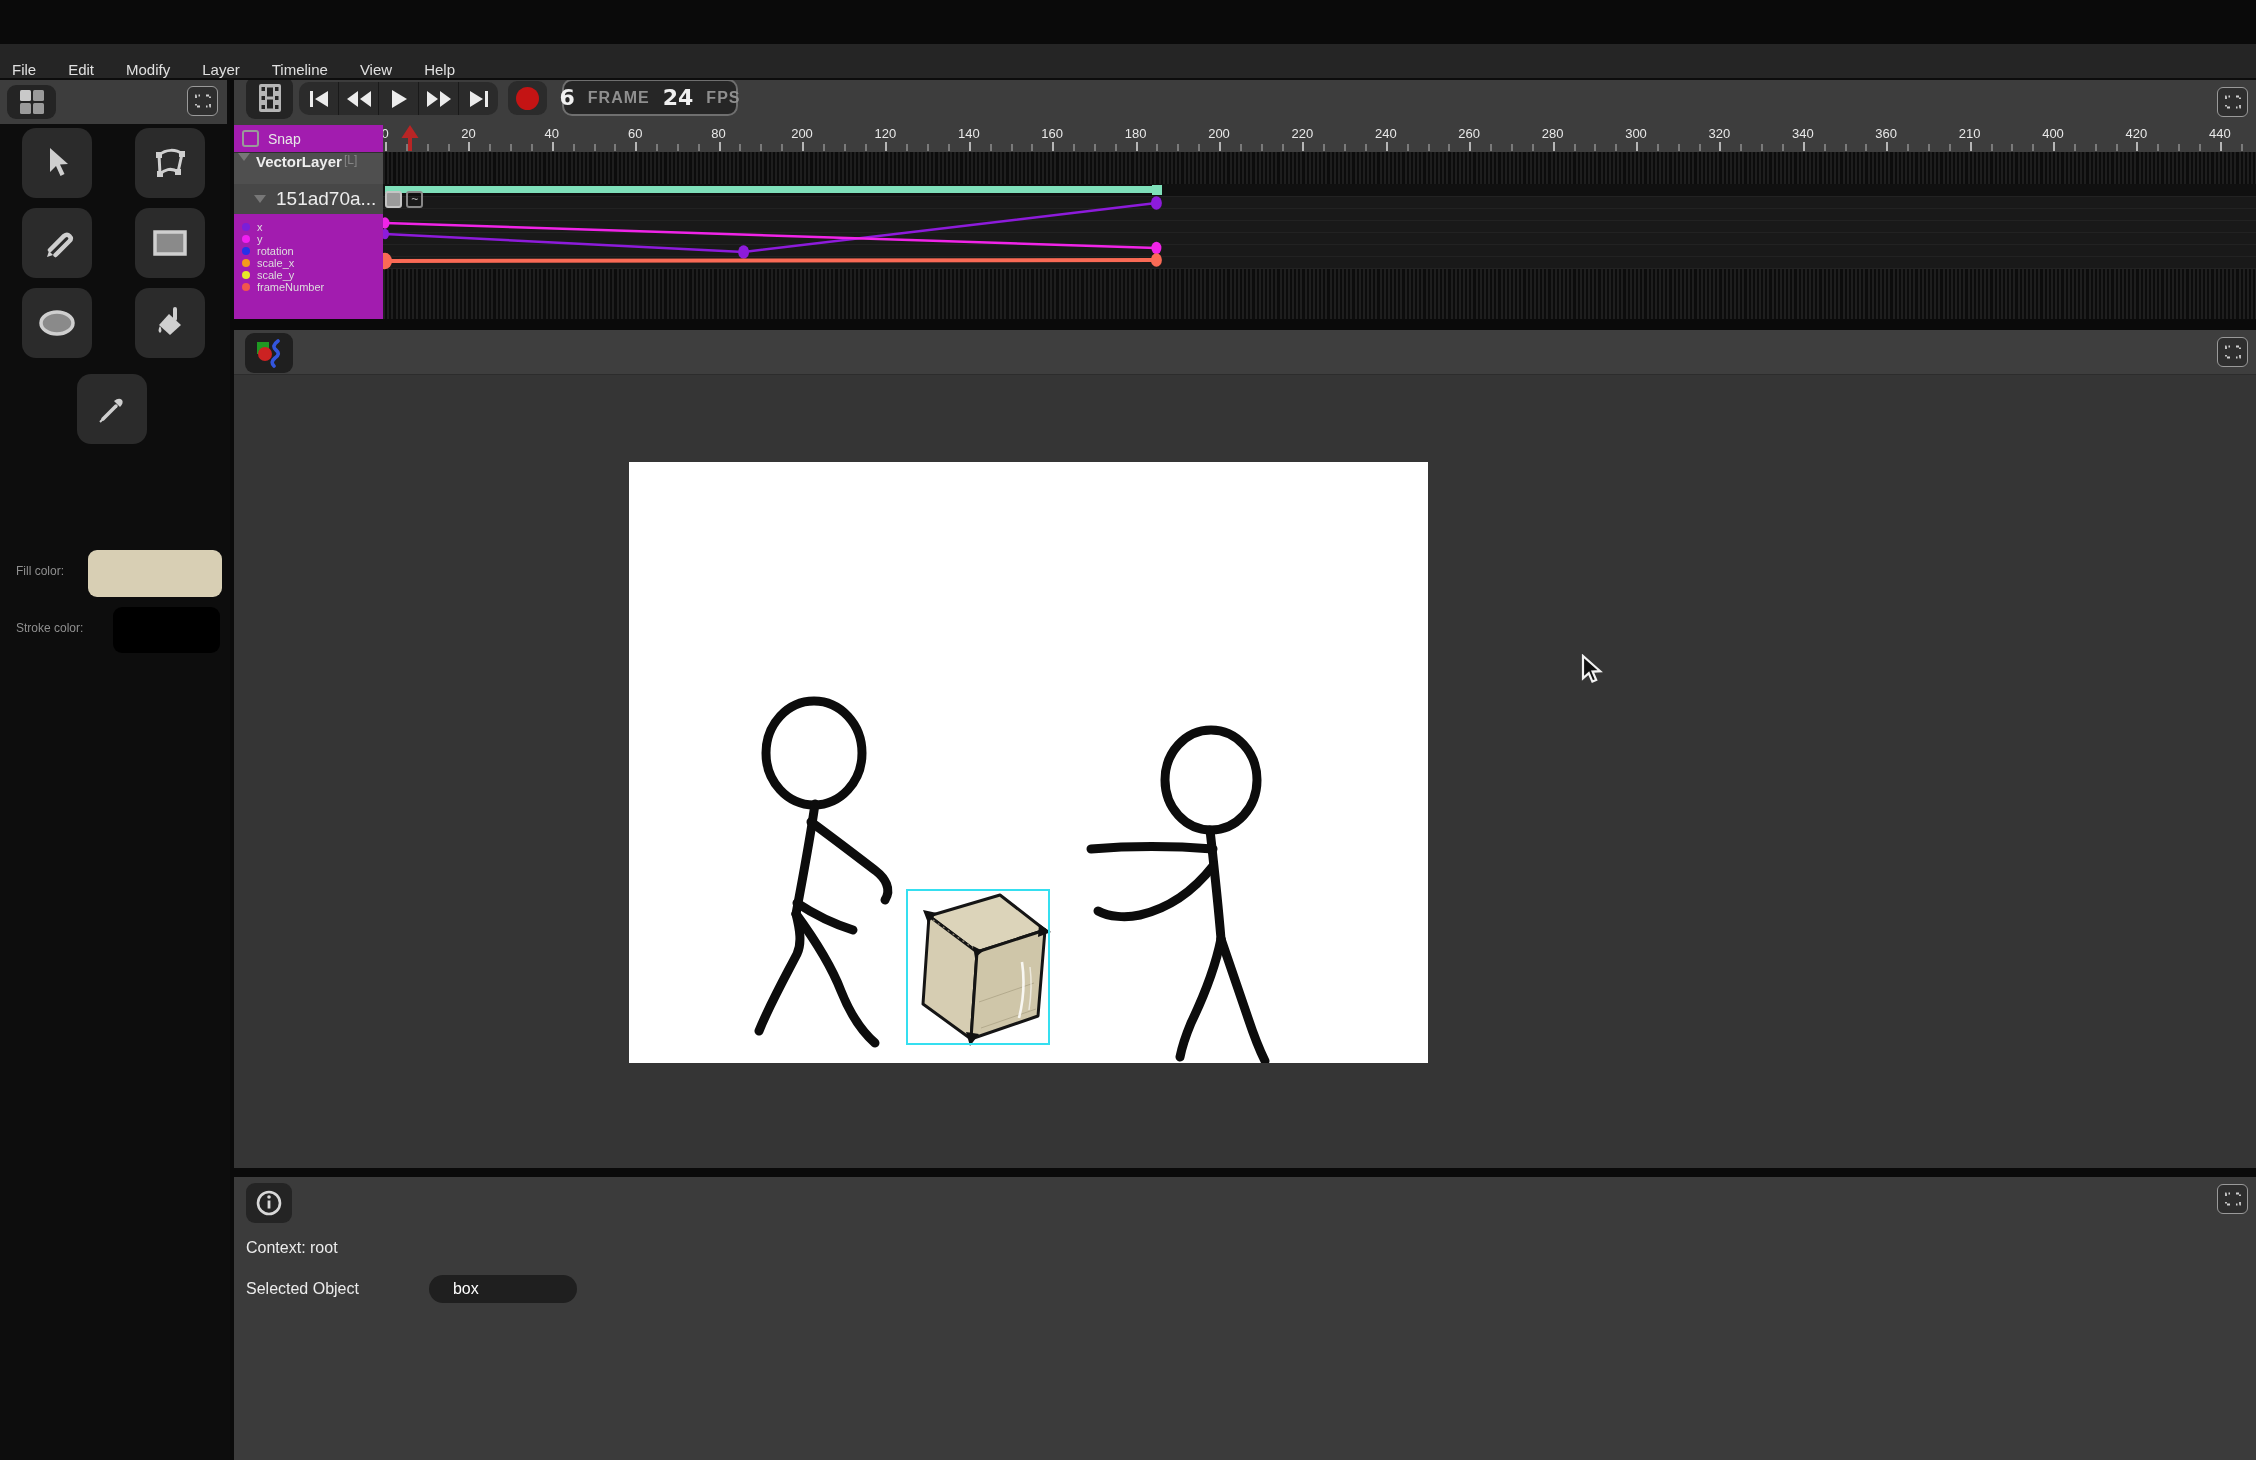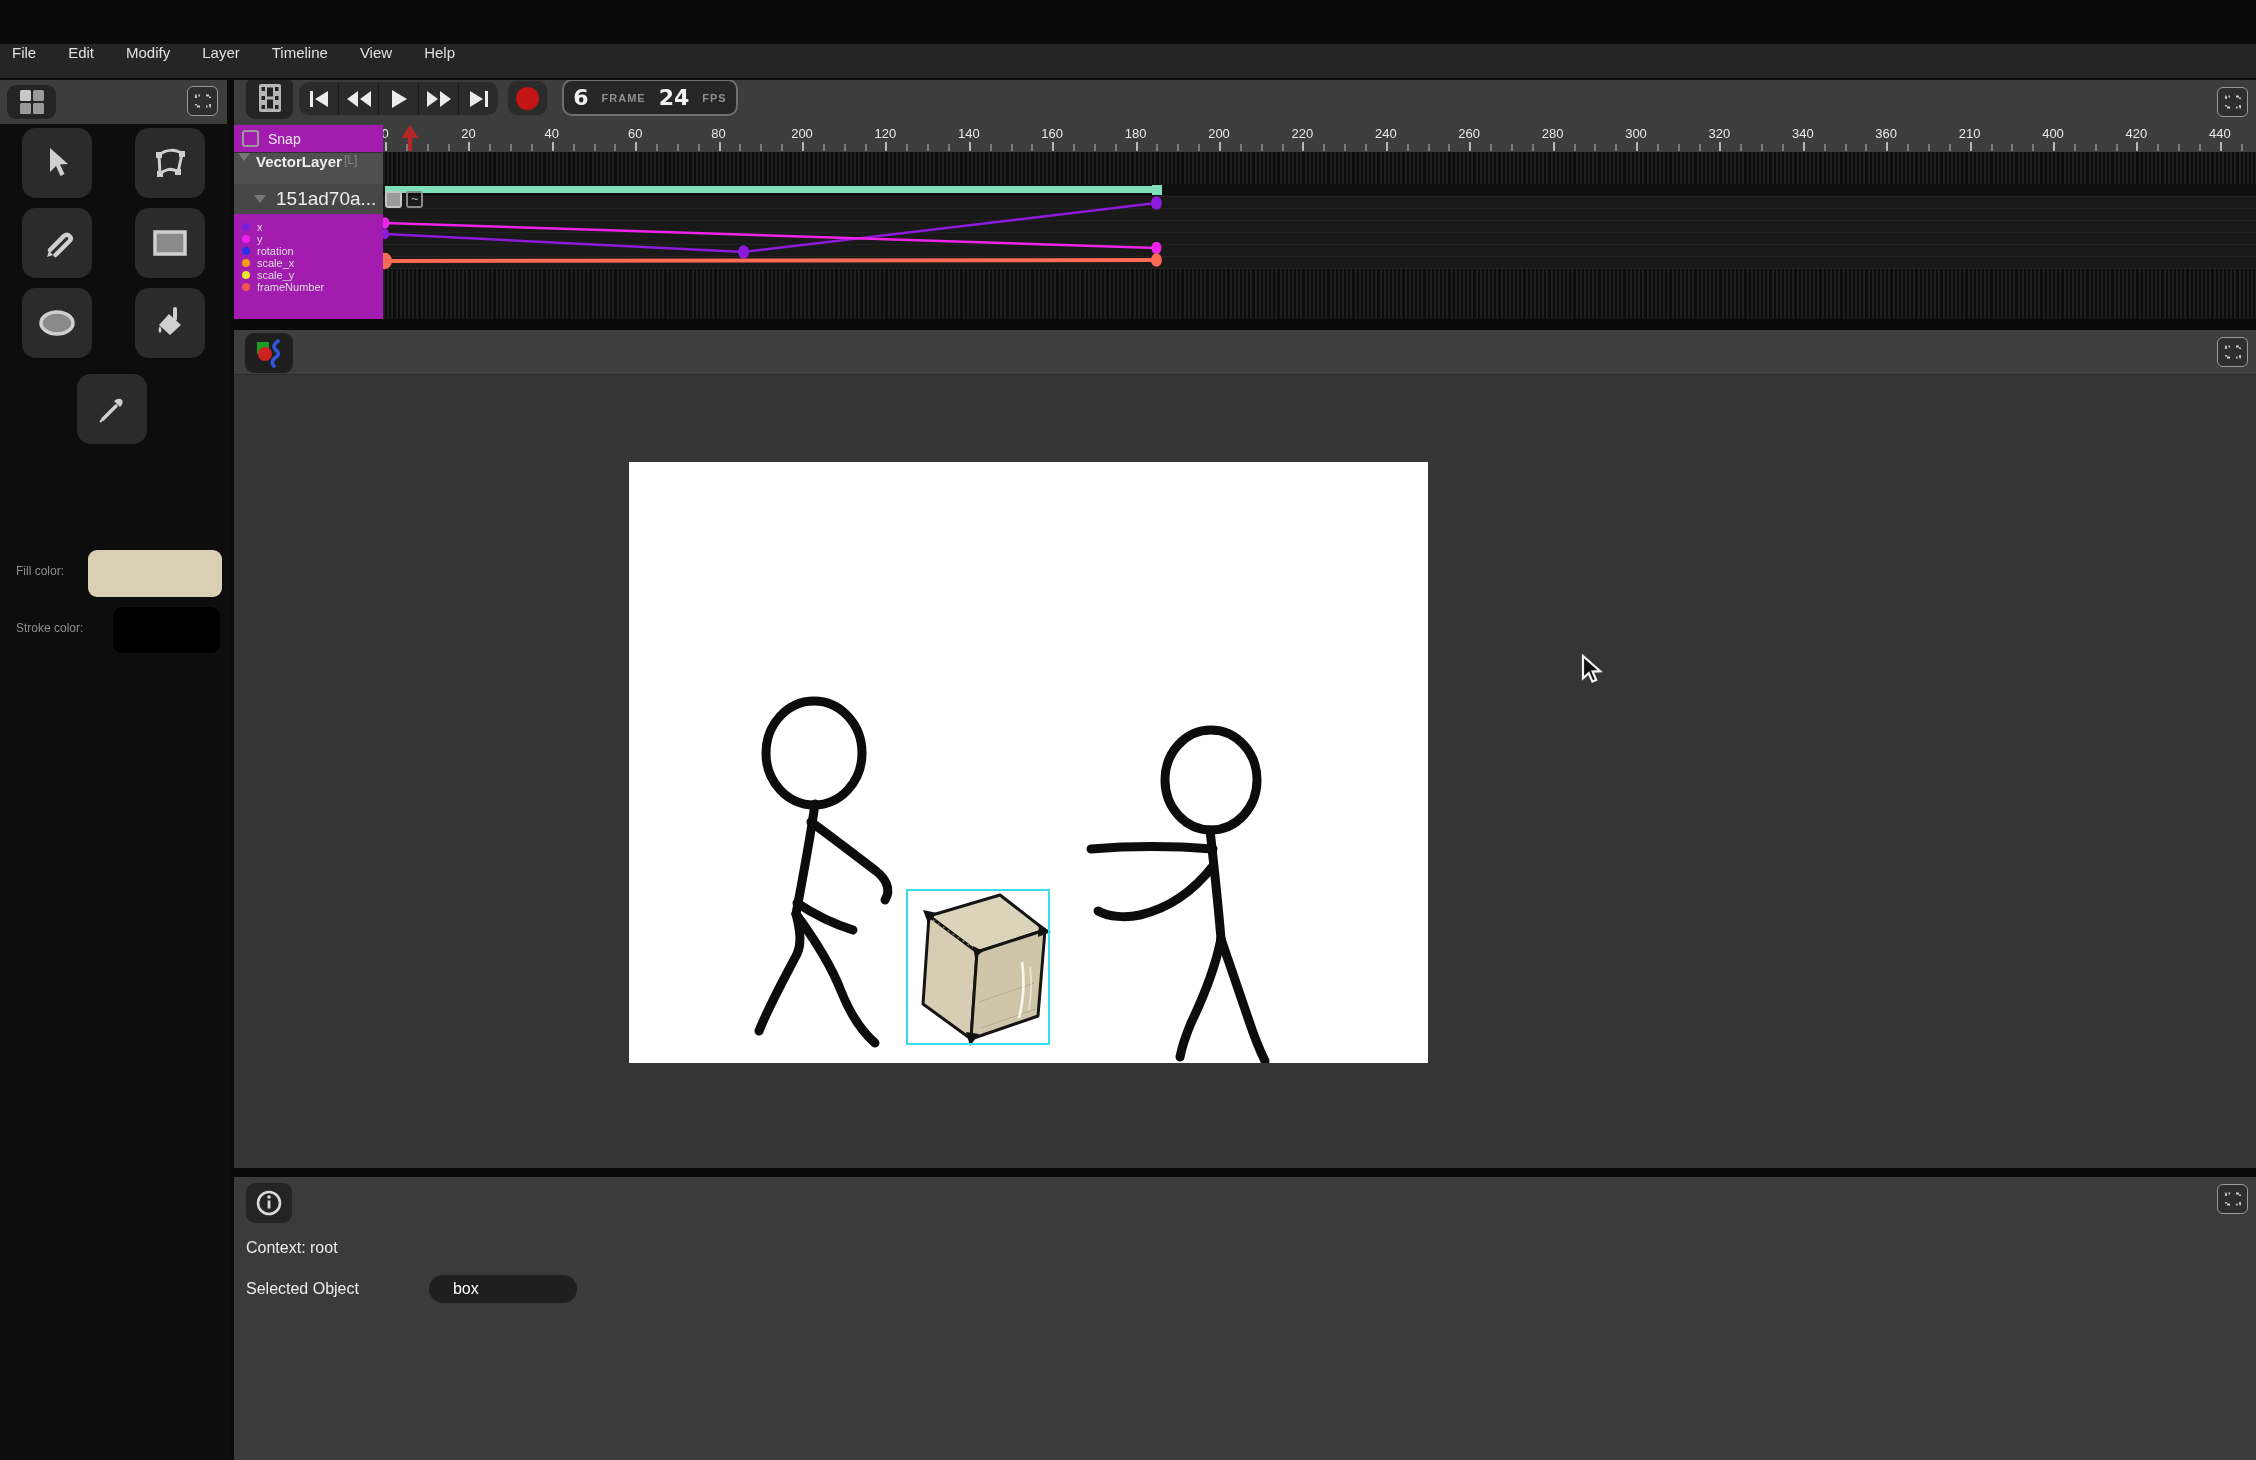--- a/index.html
+++ b/index.html
@@ -8,21 +8,21 @@
     position:relative; width:2256px; height:1460px; overflow:hidden;
     background:#0a0a0a; font-family:"Liberation Sans", sans-serif; color:#dcdcdc;
     -webkit-font-smoothing:antialiased;
   }
   .abs { position:absolute; }
 
   
   #titlebar { left:0; top:0; width:2256px; height:44px; background:#252525; }
   #window-title { width:100%; text-align:center; line-height:44px; font-size:17px; font-weight:bold; color:#e8e8e8; }
   #win-controls { right:14px; top:0; height:44px; display:flex; align-items:center; gap:25px; }
-  #menubar { left:0; top:44px; width:2256px; height:36px; background:#252525; border-bottom:2px solid #0c0c0c; display:flex; align-items:flex-start; gap:32px; padding-left:12px; }
+  #menubar { left:0; top:44px; width:2256px; height:36px; background:#252525; border-bottom:2px solid #0c0c0c; display:flex; align-items:flex-end; gap:32px; padding-left:12px; }
   .menu-item { font-size:15px; color:#e0e0e0; cursor:default; }
 
   
   #sidebar { left:0; top:80px; width:230px; height:1380px; background:#0d0d0d; }
   #tools-header { left:0; top:0; width:227px; height:44px; background:#3d3d3d; }
   .sq-btn { background:#242424; border-radius:9px; display:flex; align-items:center; justify-content:center; }
   .expand-btn { width:31px; height:30px; background:#2e2e2e; border:1px solid #9a9a9a; border-radius:6px; display:flex; align-items:center; justify-content:center; }
   .tool-btn { width:70px; height:70px; background:#2b2b2b; border-radius:14px; display:flex; align-items:center; justify-content:center; }
   .color-label { font-size:12px; color:#8f8f8f; }
   .swatch { border-radius:9px; }
@@ -30,21 +30,21 @@
   
   #timeline { left:234px; top:80px; width:2022px; height:239px; background:#3d3d3d; overflow:hidden; }
   #tl-controls { left:0; top:0; width:2022px; height:45px; background:#3d3d3d; }
   #playback-group { left:65px; top:2px; width:199px; height:33px; background:#2b2b2b; border-radius:10px; display:flex; overflow:hidden; }
   .pb-btn { flex:1; display:flex; align-items:center; justify-content:center; border-right:1px solid #191919; }
   .pb-btn:last-child { border-right:none; }
   #record-btn { left:274px; top:1px; width:39px; height:34px; background:#2b2b2b; border-radius:9px; display:flex; align-items:center; justify-content:center; }
   #record-dot { width:23px; height:23px; border-radius:50%; background:#c41414; }
   #frame-counter { left:328px; top:-1px; width:176px; height:37px; background:#262626; border:2px solid #6f6f6f; border-radius:10px; display:flex; align-items:center; justify-content:center; gap:13px; }
   .counter-num { font-size:22px; font-weight:bold; color:#f0f0f0; font-family:"DejaVu Sans", sans-serif; }
-  .counter-unit { font-size:11px; font-weight:bold; color:#8f8f8f; letter-spacing:1px; }
+  .counter-unit { font-size:16px; font-weight:bold; color:#8f8f8f; letter-spacing:1px; }
 
   #tl-leftcol { left:0; top:45px; width:149px; height:194px; background:#a21caf; }
   #snap-row { left:0; top:0; width:149px; height:27px; display:flex; align-items:center; gap:9px; padding-left:8px; }
   #snap-checkbox { width:17px; height:17px; border:2px solid #9a9a9a; border-radius:3px; background:transparent; }
   #layer-row { left:0; top:27px; width:149px; height:32px; background:#4f4f4f; border-top:1px solid #2e2e2e; display:flex; align-items:flex-start; padding-left:4px; }
   #object-row { left:0; top:59px; width:149px; height:30px; background:#474747; display:flex; align-items:center; padding-left:20px; gap:4px; }
   .tri { width:0; height:0; border-left:6px solid transparent; border-right:6px solid transparent; border-top:8px solid #777; margin-right:6px; flex:none; }
   .mini-sq { width:17px; height:17px; background:#9a9a9a; border:2px solid #c4c4c4; border-radius:3px; flex:none; }
   .mini-tilde { width:17px; height:17px; background:transparent; border:2px solid #888; border-radius:3px; color:#b5b5b5; font-size:12px; line-height:12px; text-align:center; flex:none; }
   #prop-list { left:0; top:89px; width:149px; height:105px; padding-top:7px; }

